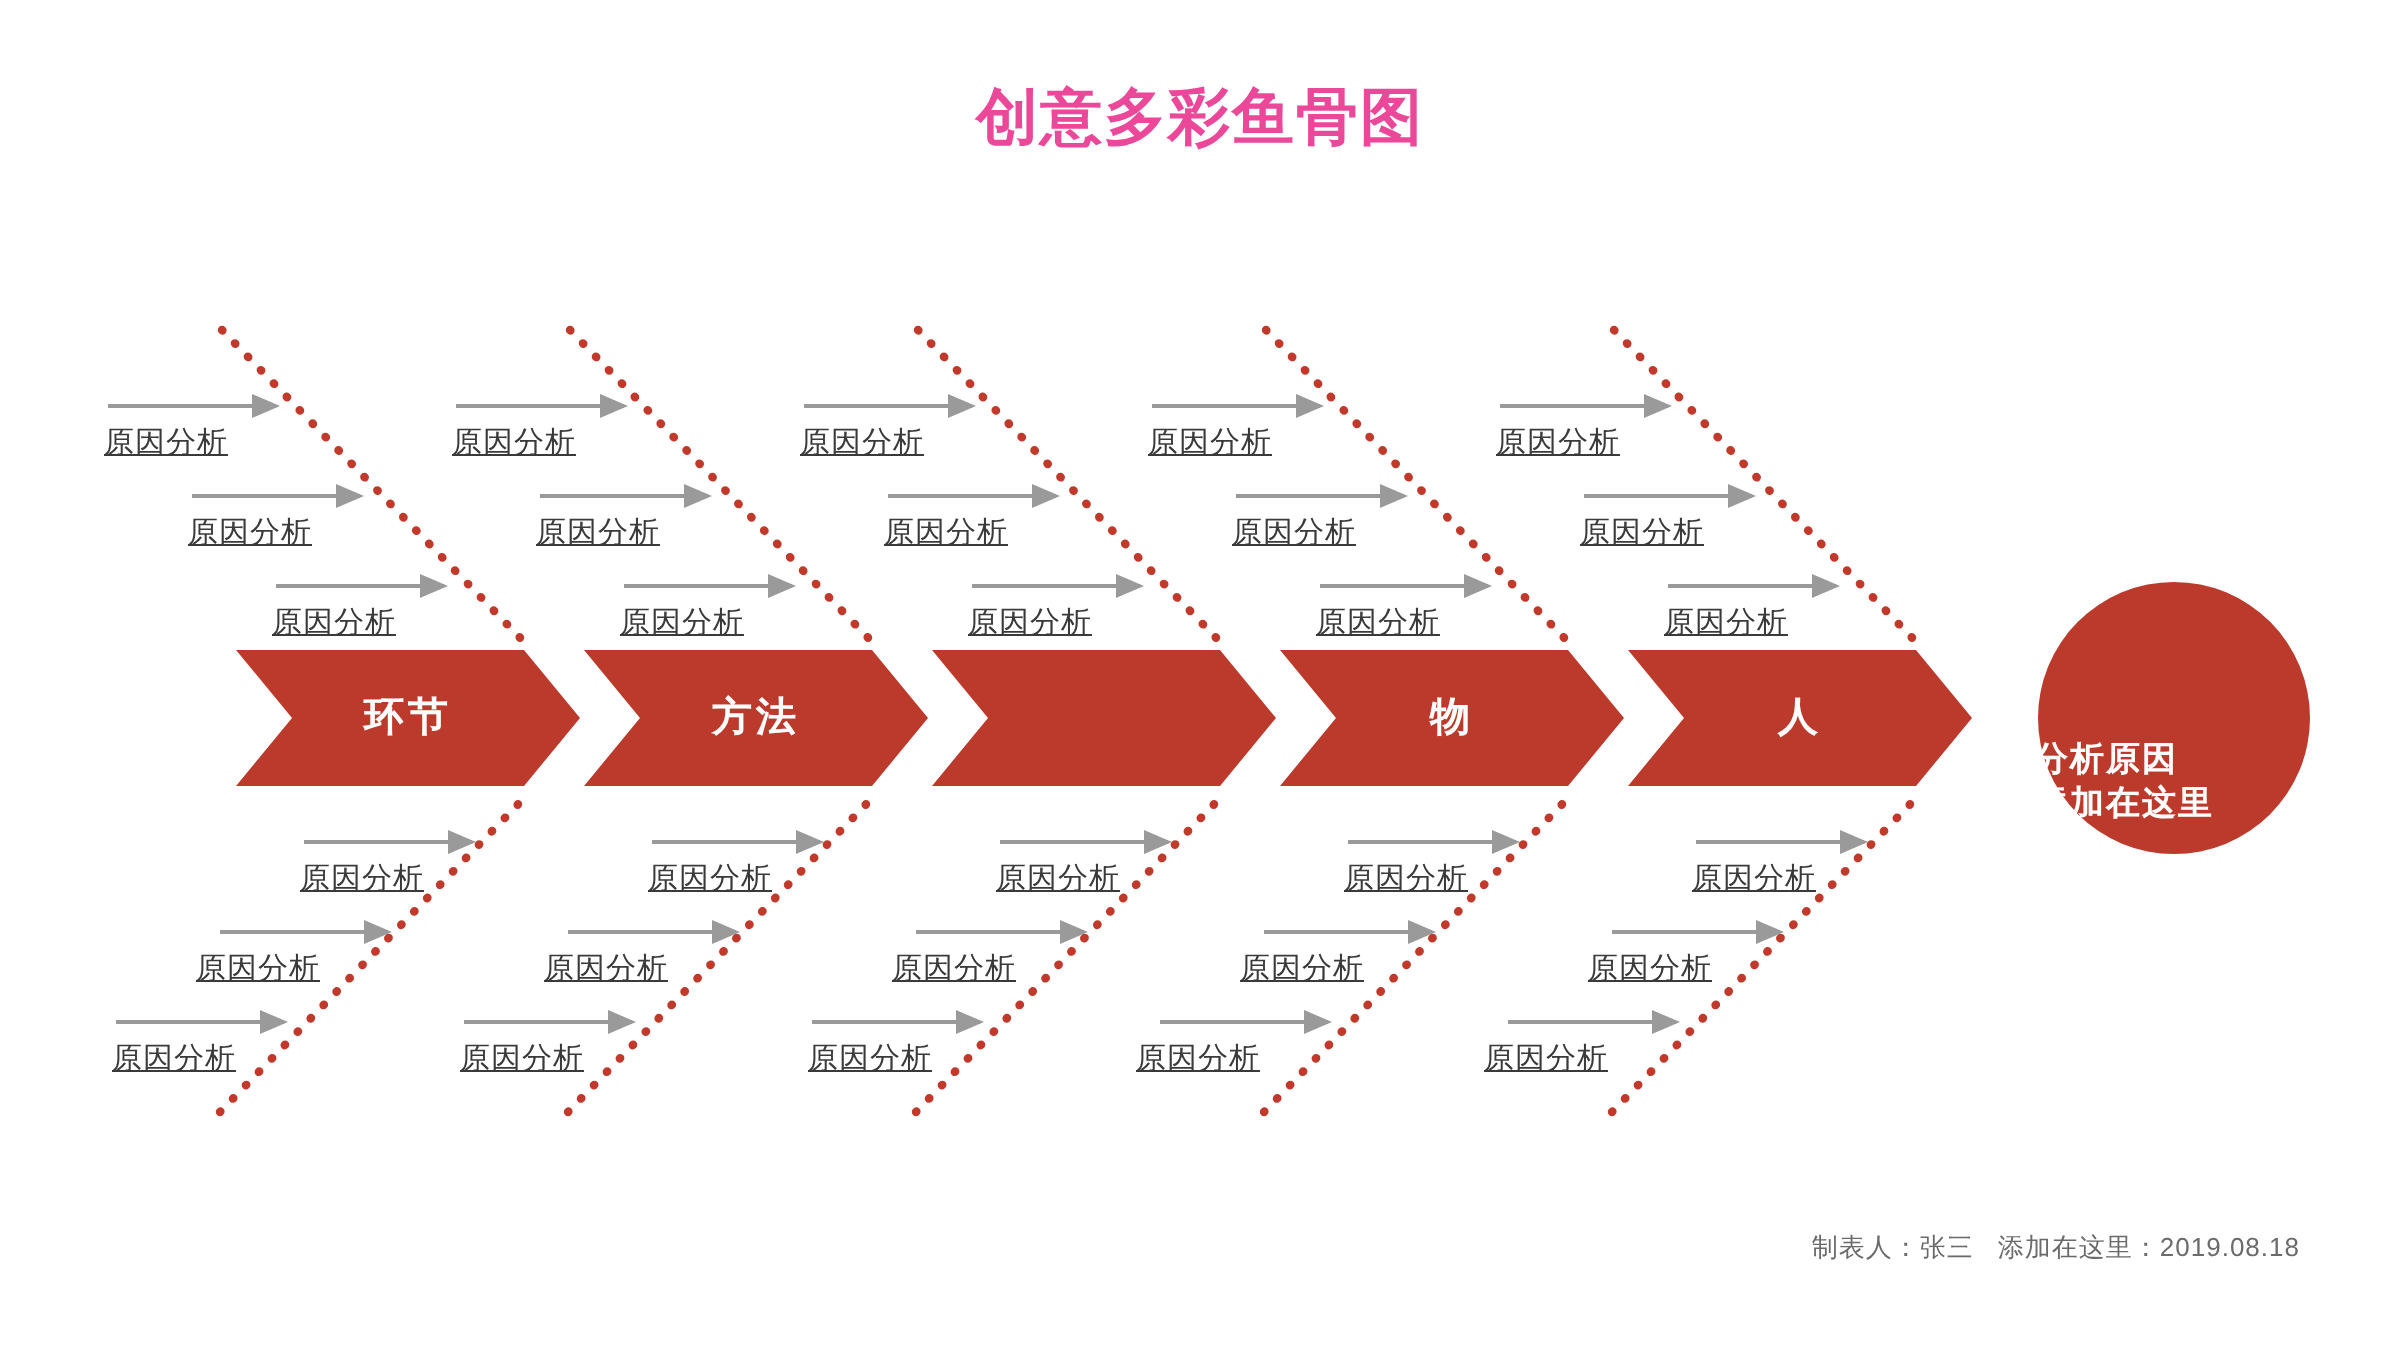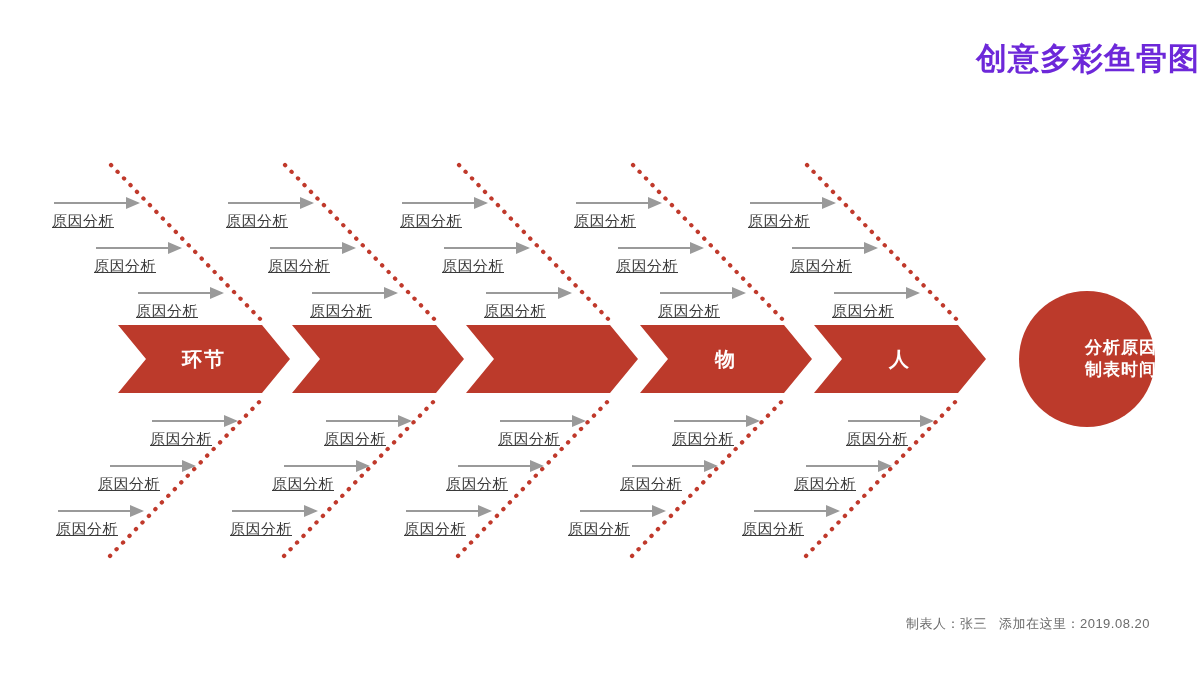--- a/index.html
+++ b/index.html
@@ -13,24 +13,24 @@
   }
   #slide{
     position:absolute;left:0;top:0;width:1200px;height:675px;
     background:#ffffff;
   }
 
   
   .title{
     position:absolute;
     left:0;top:38px;width:1200px;
-    text-align:right;
+    text-align:center;
     font-size:31px;
     font-weight:bold;
-    color:#6d28d9;
+    color:#ec4899;
     letter-spacing:1px;
     white-space:nowrap;
   }
 
   
   #canvas{
     position:absolute;left:0;top:0;width:1200px;height:675px;
     pointer-events:none;
   }
 
@@ -44,27 +44,28 @@
     font-size:20px;
     font-weight:bold;
     letter-spacing:2px;
     white-space:nowrap;
   }
 
   
   .circle-text{
     position:absolute;
     width:140px;
-    text-align:right;
+    text-align:left;
     color:#ffffff;
     font-size:17px;
     font-weight:bold;
     line-height:22px;
     letter-spacing:1px;
     white-space:nowrap;
+    margin-top:32px;
   }
   .circle-text span{display:block;}
 
   
   .cause{
     position:absolute;
     font-size:15px;
     color:#3a3a3a;
     white-space:nowrap;
     letter-spacing:0.5px;
@@ -164,26 +165,27 @@
       <path d="M292,325 H436 L464,359 L436,393 H292 L320,359 Z"></path>
       <path d="M466,325 H610 L638,359 L610,393 H466 L494,359 Z"></path>
       <path d="M640,325 H784 L812,359 L784,393 H640 L668,359 Z"></path>
       <path d="M814,325 H958 L986,359 L958,393 H814 L842,359 Z"></path>
     </g>
 
     <circle cx="1087" cy="359" r="68" fill="#BC3A2B"></circle>
   </svg>
 
   <div class="chev-label" style="left:146px;top:325px;width:116px;">环节</div>
+  <div class="chev-label" style="left:320px;top:325px;width:116px;">方法</div>
   <div class="chev-label" style="left:668px;top:325px;width:116px;">物</div>
   <div class="chev-label" style="left:842px;top:325px;width:116px;">人</div>
 
   <div class="circle-text" style="left:1017px;top:337px;">
     <span>分析原因</span>
-    <span>制表时间</span>
+    <span>添加在这里</span>
   </div>
 
   <div class="cause" style="left:52px;top:212px;">原因分析</div>
   <div class="cause" style="left:94px;top:257px;">原因分析</div>
   <div class="cause" style="left:136px;top:302px;">原因分析</div>
 
   <div class="cause" style="left:226px;top:212px;">原因分析</div>
   <div class="cause" style="left:268px;top:257px;">原因分析</div>
   <div class="cause" style="left:310px;top:302px;">原因分析</div>
 
@@ -213,16 +215,16 @@
 
   <div class="cause" style="left:672px;top:430px;">原因分析</div>
   <div class="cause" style="left:620px;top:475px;">原因分析</div>
   <div class="cause" style="left:568px;top:520px;">原因分析</div>
 
   <div class="cause" style="left:846px;top:430px;">原因分析</div>
   <div class="cause" style="left:794px;top:475px;">原因分析</div>
   <div class="cause" style="left:742px;top:520px;">原因分析</div>
 
   <div class="footer">
-    <span>制表人：</span><span>张三</span><span class="sep"></span><span>添加在这里：</span><span>2019.08.20</span>
+    <span>制表人：</span><span>张三</span><span class="sep"></span><span>添加在这里：</span><span>2019.08.18</span>
   </div>
 
 </div>
 
 </body></html>

